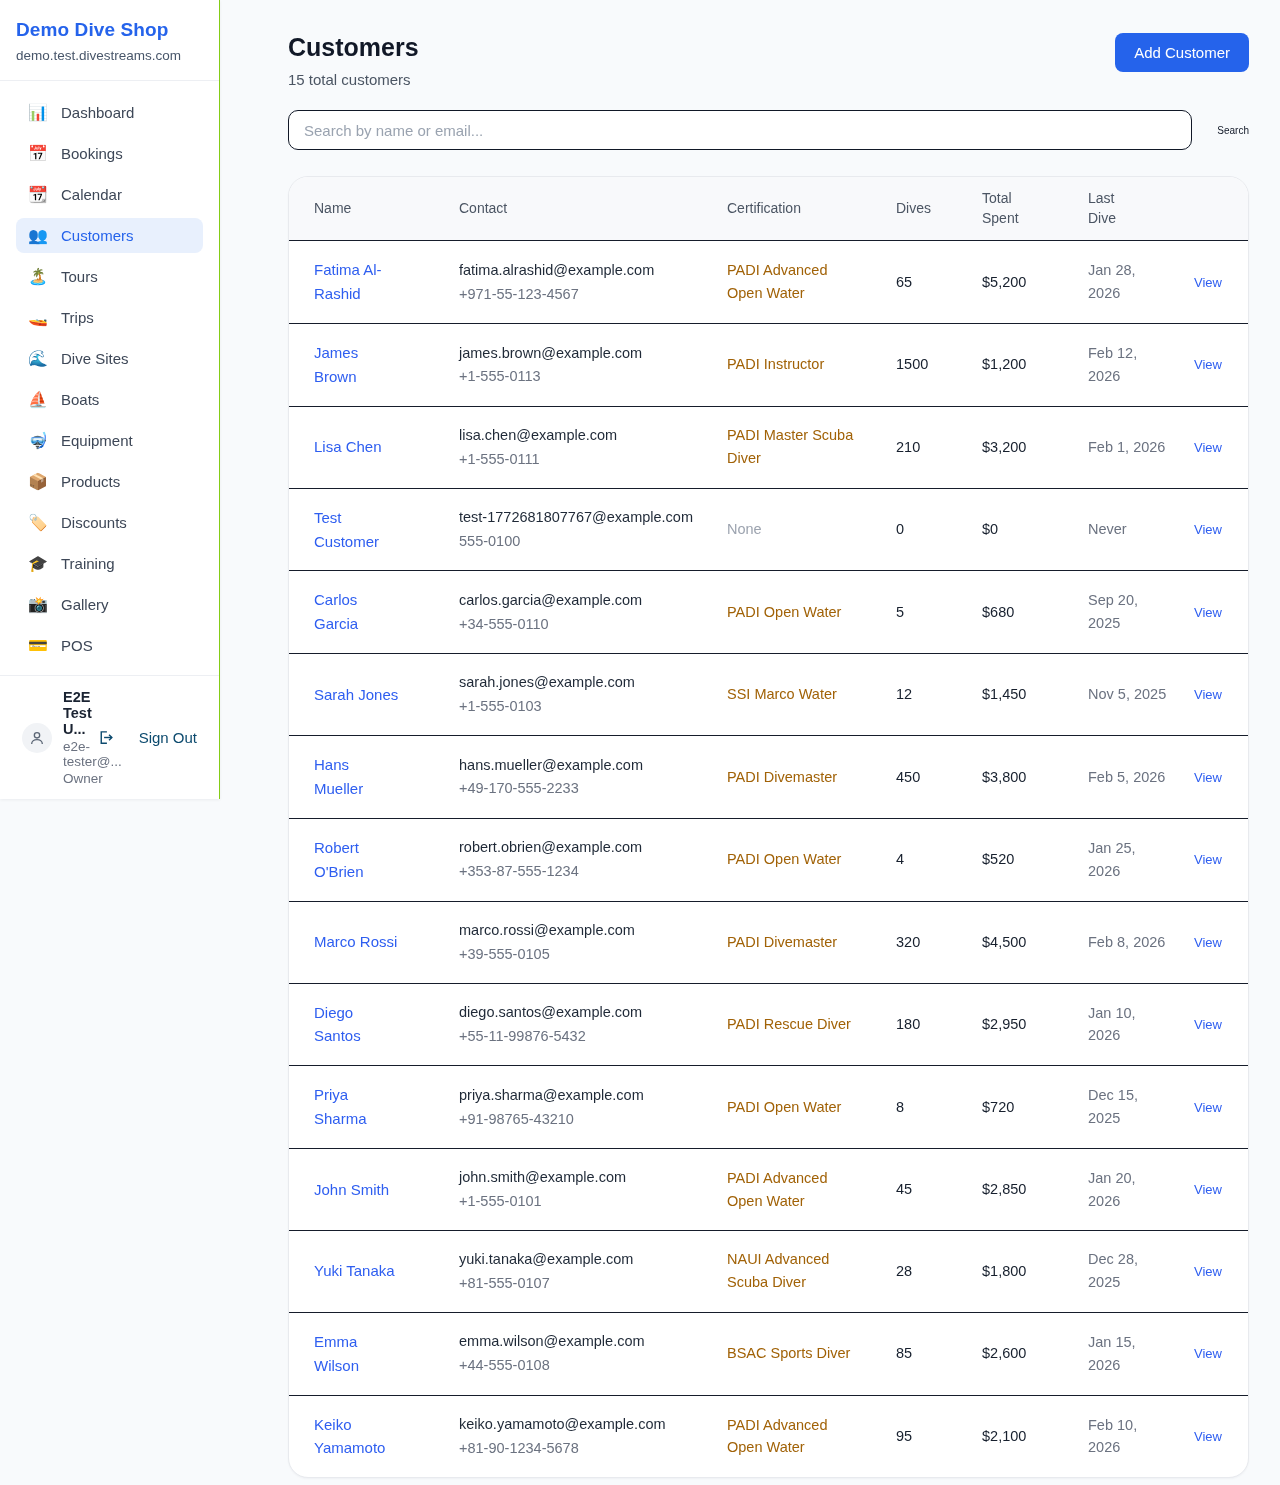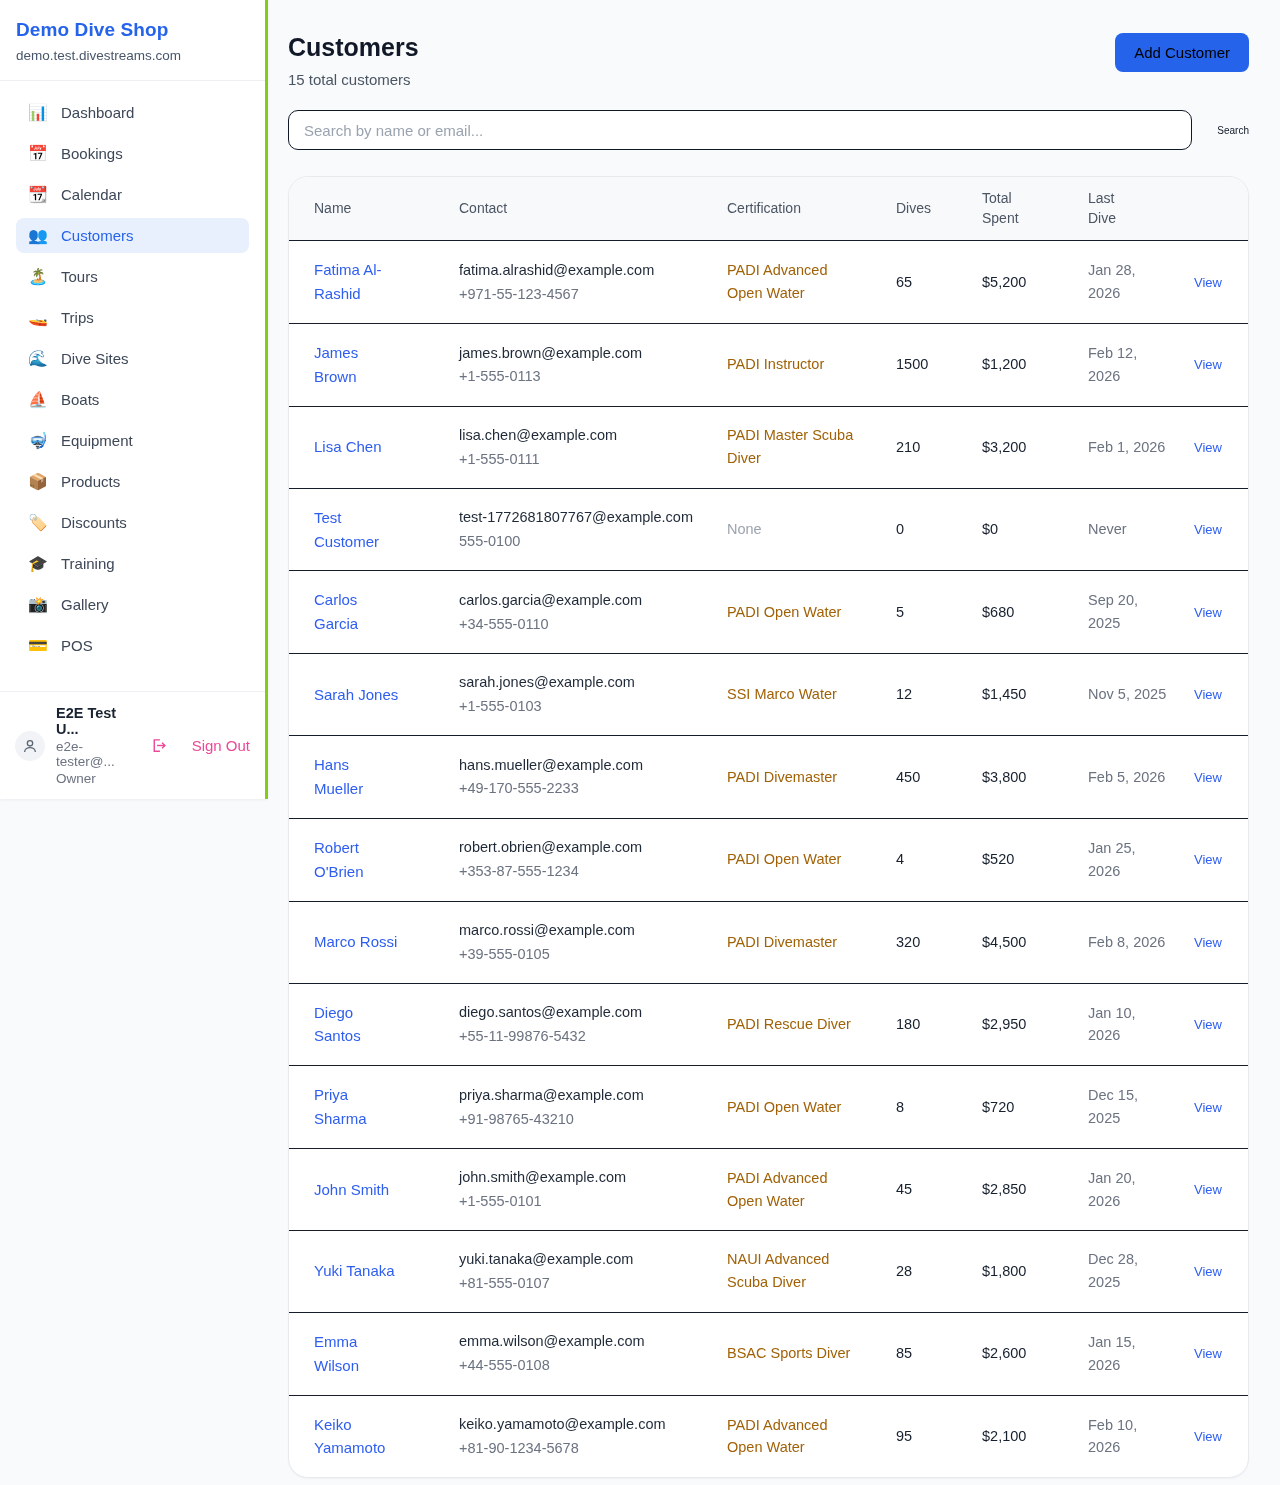--- a/index.html
+++ b/index.html
@@ -8,68 +8,68 @@
     font-family: "Liberation Sans", sans-serif;
     background: #f8fafc;
     color: #111827;
     position: relative;
     overflow: hidden;
   }
 
   
   .sidebar {
     position: absolute; left:0; top:0;
-    width: 268px; height: 799px;
+    width: 220px; height: 799px;
     background: #ffffff;
-    border-right: 3px solid #84cc16;
+    border-right: 1px solid #84cc16;
     box-shadow: 0 1px 3px rgba(16,24,40,.06);
     display: flex; flex-direction: column;
   }
   .sidebar-header { padding: 19px 16px 17px 16px; border-bottom: 1px solid #edeff3; }
   .brand { color:#2563eb; font-size:19px; font-weight:bold; letter-spacing:.1px; }
   .subdomain { color:#48566a; font-size:13.5px; margin-top:7px; }
   .nav { flex:1; padding: 14px 8px 0 8px; }
   .nav-item {
     display:flex; align-items:center; gap:13px;
     margin: 0 8px 6px 8px;
     padding: 9px 12px;
     border-radius: 8px;
     color:#3d4757; font-size:15px;
     cursor:pointer; white-space:nowrap;
   }
   .nav-item.active { background:#e8f0fd; color:#2563eb; }
   .nav-icon { font-size:16px; width:20px; text-align:center; line-height:1; }
   .sidebar-user {
     border-top: 1px solid #edeff3;
-    padding: 13px 15px;
+    padding: 13px 22px;
     display:flex; align-items:center; gap:11px;
   }
   .avatar {
     width:30px; height:30px; border-radius:50%;
     background:#f1f3f6; color:#5b6675;
     display:flex; align-items:center; justify-content:center;
     flex: 0 0 auto;
   }
   .user-meta { flex:1; min-width:0; }
   .user-name { font-weight:bold; font-size:14.5px; color:#1a2332; }
   .user-email, .user-role { font-size:13.5px; color:#6b7280; margin-top:2px; }
   .signout {
     display:flex; align-items:center; gap:25px;
-    color:#ec4899; font-size:15px;
+    color:#0c4a6e; font-size:15px;
     background:none; border:none; cursor:pointer;
     font-family: inherit; flex:0 0 auto;
   }
 
   
   .main { margin-left: 256px; padding: 33px 31px 0 32px; }
   .page-head { display:flex; justify-content:space-between; align-items:flex-start; }
   .page-title { font-size:25px; font-weight:bold; color:#111827; }
   .page-subtitle { font-size:15px; color:#4b5563; margin-top:9px; }
   .btn-primary {
-    background:#2563eb; color:#000000;
+    background:#2563eb; color:#ffffff;
     border:none; border-radius:8px;
     font-size:15px; font-family:inherit;
     padding: 11px 19px; cursor:pointer;
   }
   .search-row { display:flex; align-items:center; gap:25px; margin-top:22px; }
   .search-input {
     flex:1; height:40px;
     border:1px solid #111827; border-radius:10px;
     padding: 0 15px; font-size:15px; font-family:inherit;
     background:#fff; color:#111827; outline:none;

